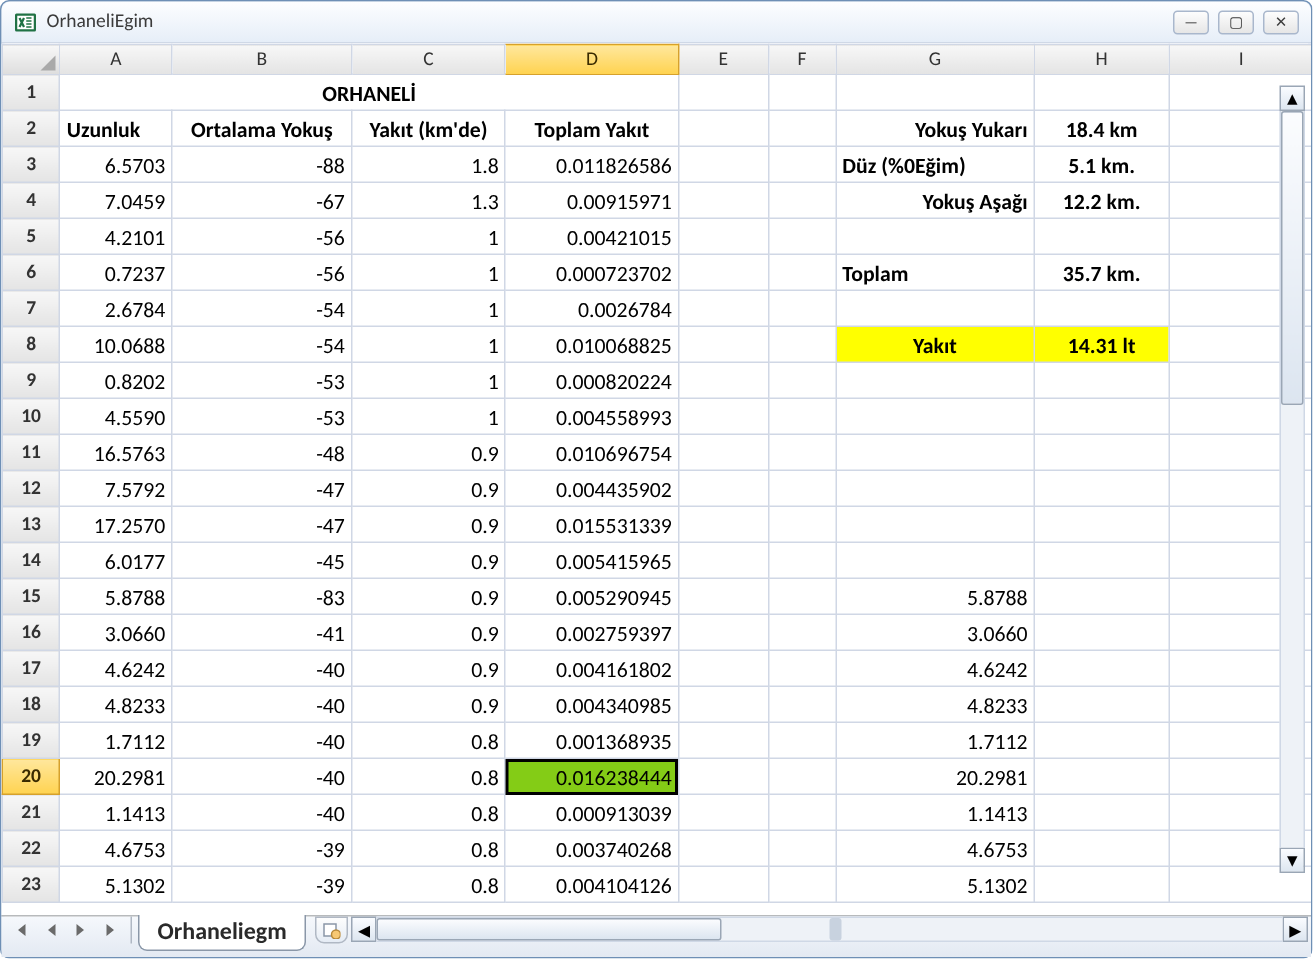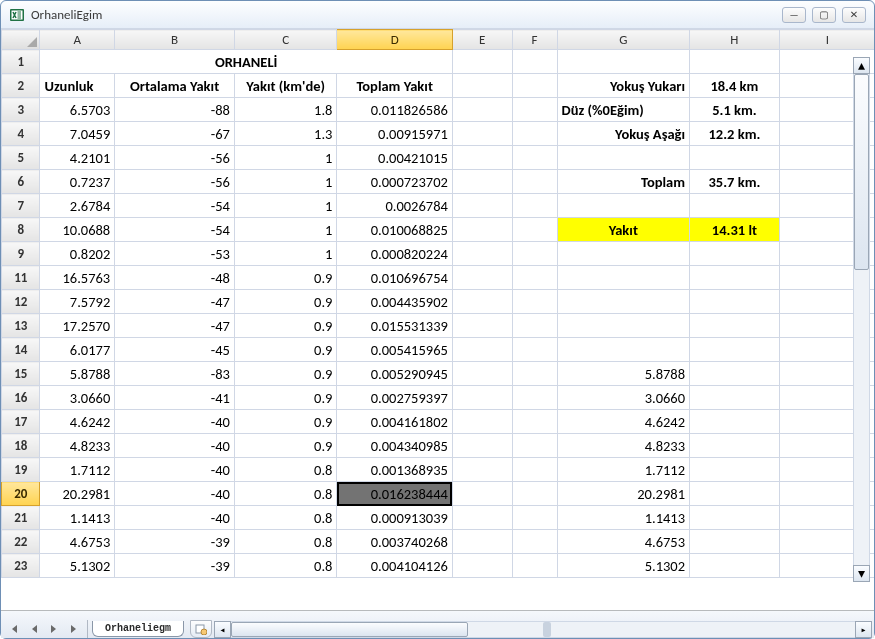--- a/index.html
+++ b/index.html
@@ -124,38 +124,37 @@
   td.bold { font-weight: bold; }
   td.hl { background: var(--highlight-yellow); }
   td.title-cell {
      text-align:center; font-weight:bold;
   }
 
   td.active {
      outline: 2px solid #000;
      outline-offset: -2px;
      position: relative;
-     background:#737373;
+     background:#84cc16;
   }
   td.active::after{
      content:"";
      position:absolute;
      right:-3px; bottom:-3px;
      width:5px;height:5px;background:#000;
   }
 
   
   .bottom-strip{
      height: 28px;
      border-top:1px solid #b7babc;
      display:flex;
-     align-items:flex-end;
+     align-items:flex-start;
      background:linear-gradient(to bottom,#f5f8fc,#e3e9f2);
-     font-size:10px;
-     font-family:Liberation Mono, monospace;
+     font-size:16px;
   }
   .tab-nav{
      display:flex;align-items:center;
      padding:0 4px; gap:2px;
      border-right:1px solid #b0b8c4;
   }
   .tab-nav-btn{
      width:18px;height:18px;
      display:flex;align-items:center;justify-content:center;
      color:#6a6a6a;
@@ -295,21 +294,21 @@
             <td colspan="4" class="title-cell bold">ORHANELİ</td>
             <td></td>
             <td></td>
             <td></td>
             <td></td>
             <td></td>
           </tr>
           <tr>
             <th class="rowhdr">2</th>
             <td class="bold left">Uzunluk</td>
-            <td class="bold center">Ortalama Yakıt</td>
+            <td class="bold center">Ortalama Yokuş</td>
             <td class="bold center">Yakıt (km'de)</td>
             <td class="bold center">Toplam Yakıt</td>
             <td></td>
             <td></td>
             <td class="bold">Yokuş Yukarı</td>
             <td class="bold center">18.4 km</td>
             <td></td>
           </tr>
           <tr>
             <th class="rowhdr">3</th>
@@ -348,21 +347,21 @@
             <td></td>
           </tr>
           <tr>
             <th class="rowhdr">6</th>
             <td>0.7237</td>
             <td>-56</td>
             <td>1</td>
             <td>0.000723702</td>
             <td></td>
             <td></td>
-            <td class="bold" style="text-align: right;">Toplam</td>
+            <td class="bold" style="text-align: left;">Toplam</td>
             <td class="bold center">35.7 km.</td>
             <td></td>
           </tr>
           <tr>
             <th class="rowhdr">7</th>
             <td>2.6784</td>
             <td>-54</td>
             <td>1</td>
             <td>0.0026784</td>
             <td></td>
@@ -382,20 +381,32 @@
             <td class="bold hl center" style="text-align: center;">Yakıt</td>
             <td class="bold center hl">14.31 lt</td>
             <td></td>
           </tr>
           <tr>
             <th class="rowhdr">9</th>
             <td>0.8202</td>
             <td>-53</td>
             <td>1</td>
             <td>0.000820224</td>
+            <td></td>
+            <td></td>
+            <td style="text-align: right;"></td>
+            <td></td>
+            <td></td>
+          </tr>
+          <tr>
+            <th class="rowhdr">10</th>
+            <td>4.5590</td>
+            <td>-53</td>
+            <td>1</td>
+            <td>0.004558993</td>
             <td></td>
             <td></td>
             <td style="text-align: right;"></td>
             <td></td>
             <td></td>
           </tr>
           <tr>
             <th class="rowhdr">11</th>
             <td>16.5763</td>
             <td>-48</td>

